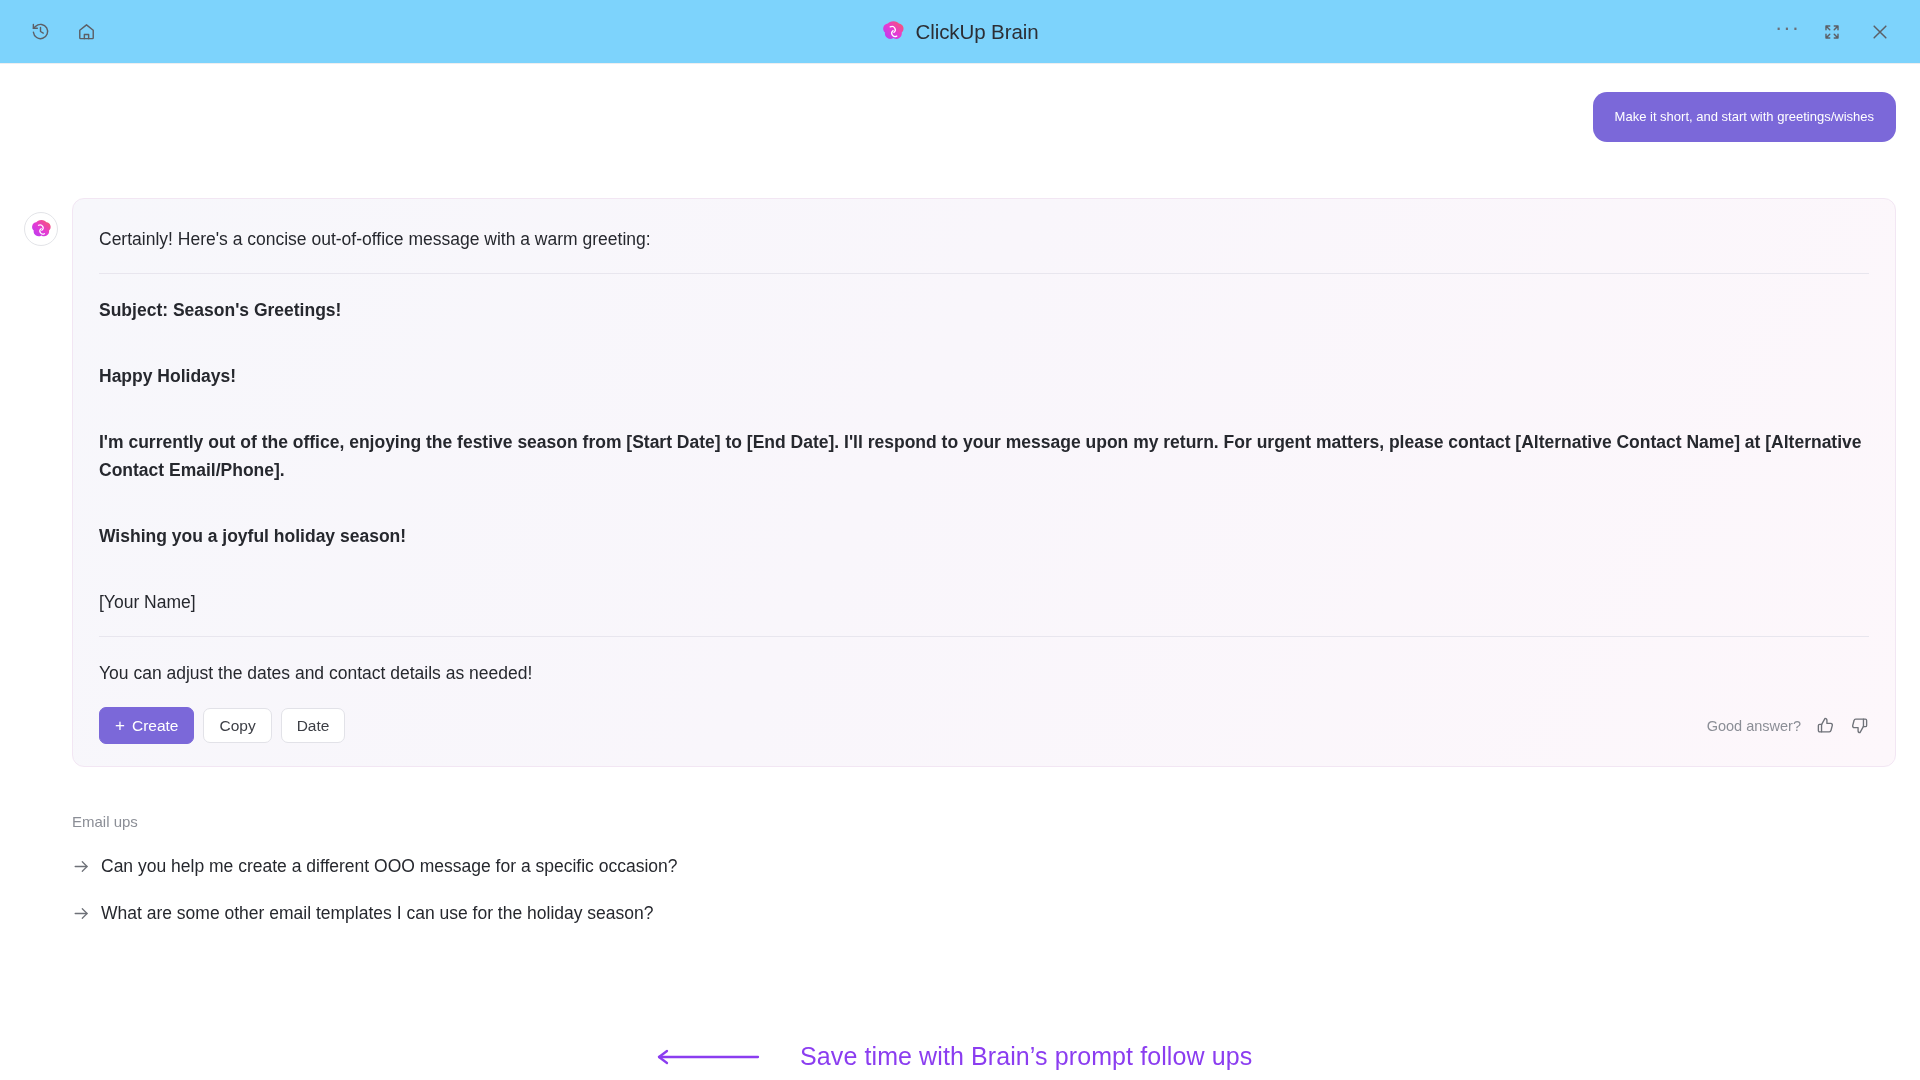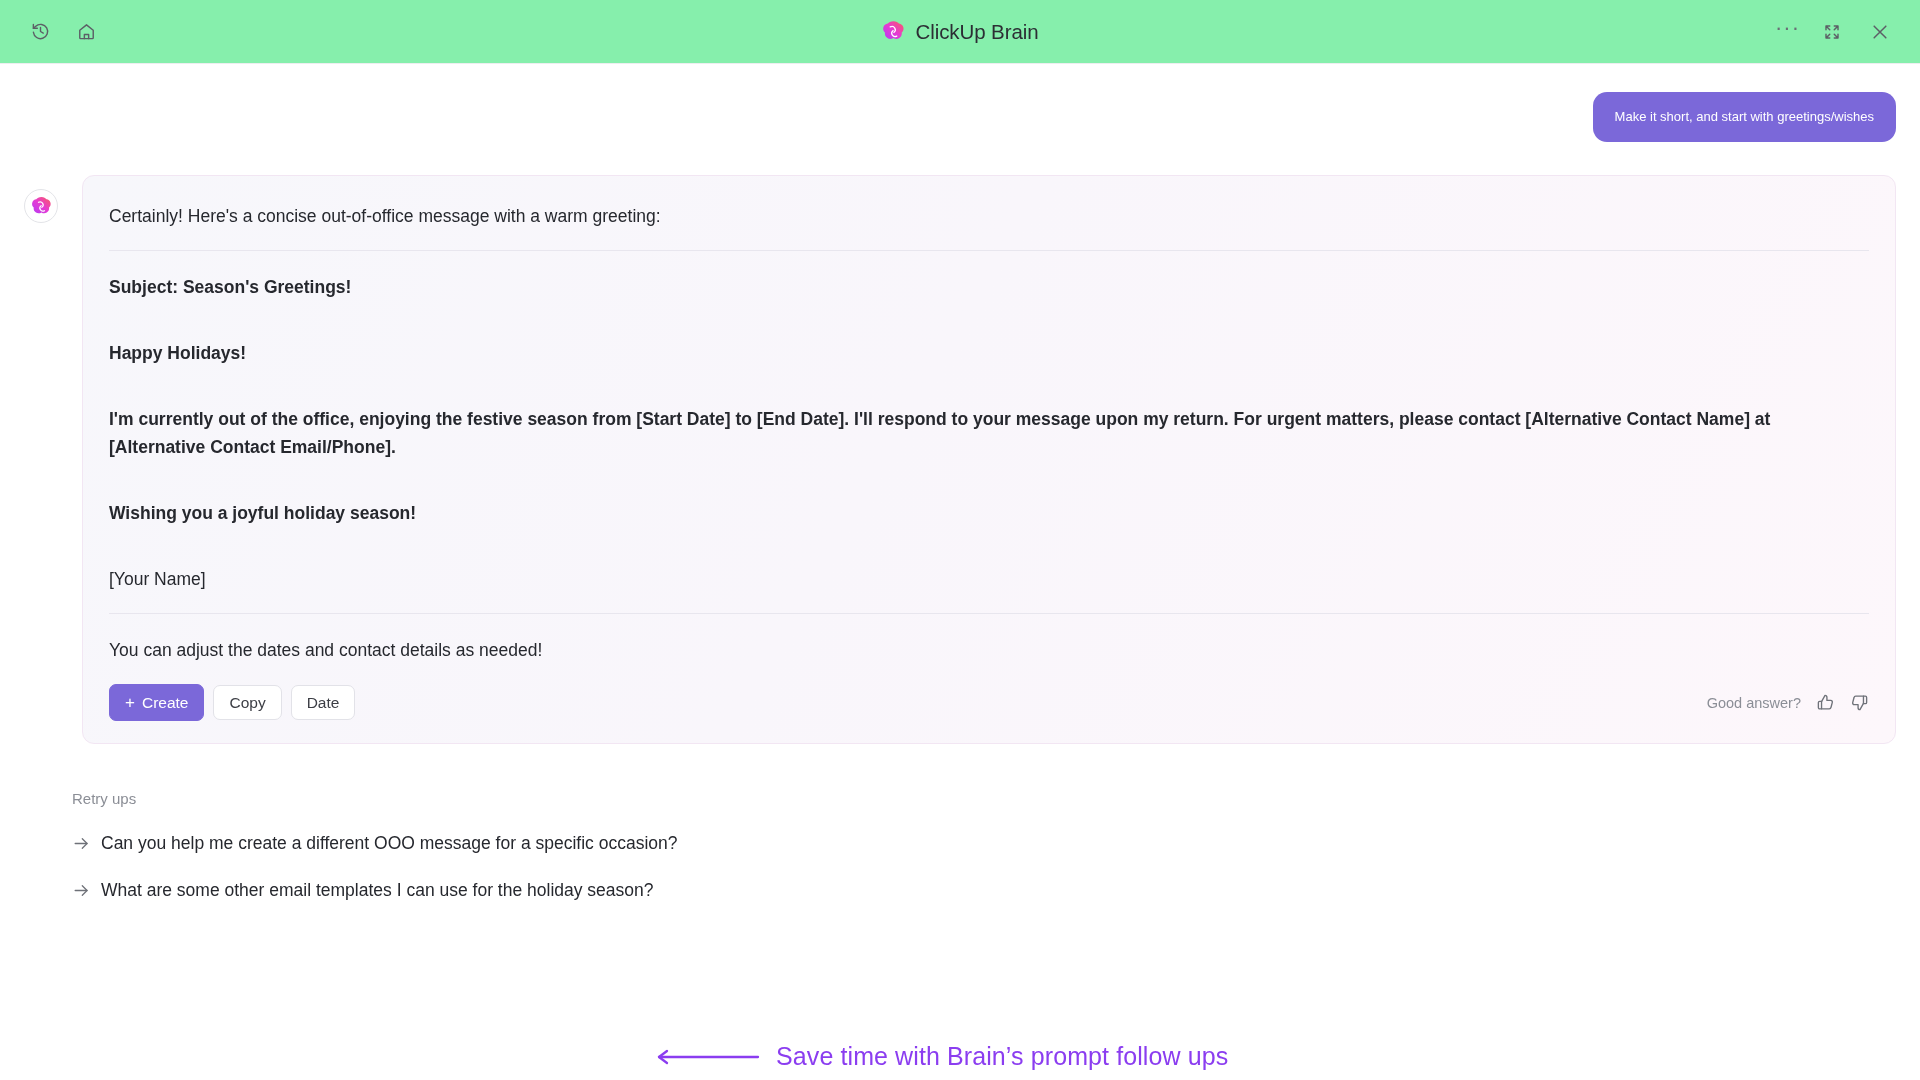--- a/index.html
+++ b/index.html
@@ -13,21 +13,21 @@
     -webkit-font-smoothing: antialiased;
   }
 
   
   .titlebar {
     position: relative;
     height: 64px;
     border-bottom: 1px solid #edeef0;
     display: flex;
     align-items: center;
-    background: #86efac;
+    background: #7dd3fc;
   }
   .titlebar-left {
     display: flex;
     align-items: center;
     gap: 14px;
     padding-left: 24px;
   }
   .icon-btn {
     width: 32px; height: 32px;
     display: flex; align-items: center; justify-content: center;
@@ -86,22 +86,22 @@
     line-height: 24px;
     padding: 13px 22px;
     border-radius: 14px;
     max-width: 60%;
   }
 
   
   .assistant-row {
     display: flex;
     align-items: flex-start;
-    gap: 24px;
-    margin-top: 33px;
+    gap: 14px;
+    margin-top: 56px;
   }
   .avatar {
     flex: 0 0 auto;
     width: 34px; height: 34px;
     border-radius: 50%;
     border: 1px solid #e3e4e8;
     background: #ffffff;
     display: flex; align-items: center; justify-content: center;
     margin-top: 14px;
   }
@@ -197,21 +197,21 @@
   }
   .fu-arrow { color: #6e7178; display: flex; }
 
   
   .annotation {
     position: absolute;
     left: 655px;
     top: 978px;
     display: flex;
     align-items: center;
-    gap: 16px;
+    gap: 40px;
     pointer-events: none;
   }
   .anno-text {
     color: #8B3DF0;
     font-size: 25px;
     letter-spacing: 0.1px;
     white-space: nowrap;
   }
 </style>
 </head>
@@ -332,21 +332,21 @@
               <path d="M17 13.2 12.6 21c-1.5 0-2.4-1-2.4-2.4v-4h-4.9c-1.3 0-2.2-1.2-1.9-2.4l1.7-6.5c.2-1 1.1-1.7 2.1-1.7H17"></path>
             </svg>
           </span>
         </div>
       </div>
 
     </div>
   </div>
 
   <div class="followups">
-    <div class="fu-title">Retry ups</div>
+    <div class="fu-title">Email ups</div>
 
     <div class="fu-item">
       <span class="fu-arrow">
         <svg width="19" height="19" viewBox="0 0 24 24" fill="none" stroke="currentColor" stroke-width="1.6" stroke-linecap="round" stroke-linejoin="round">
           <path d="M4 12h15"></path>
             <path d="M13 6l6 6-6 6"></path>
         </svg>
       </span>
       <span>Can you help me create a different OOO message for a specific occasion?</span>
     </div>

